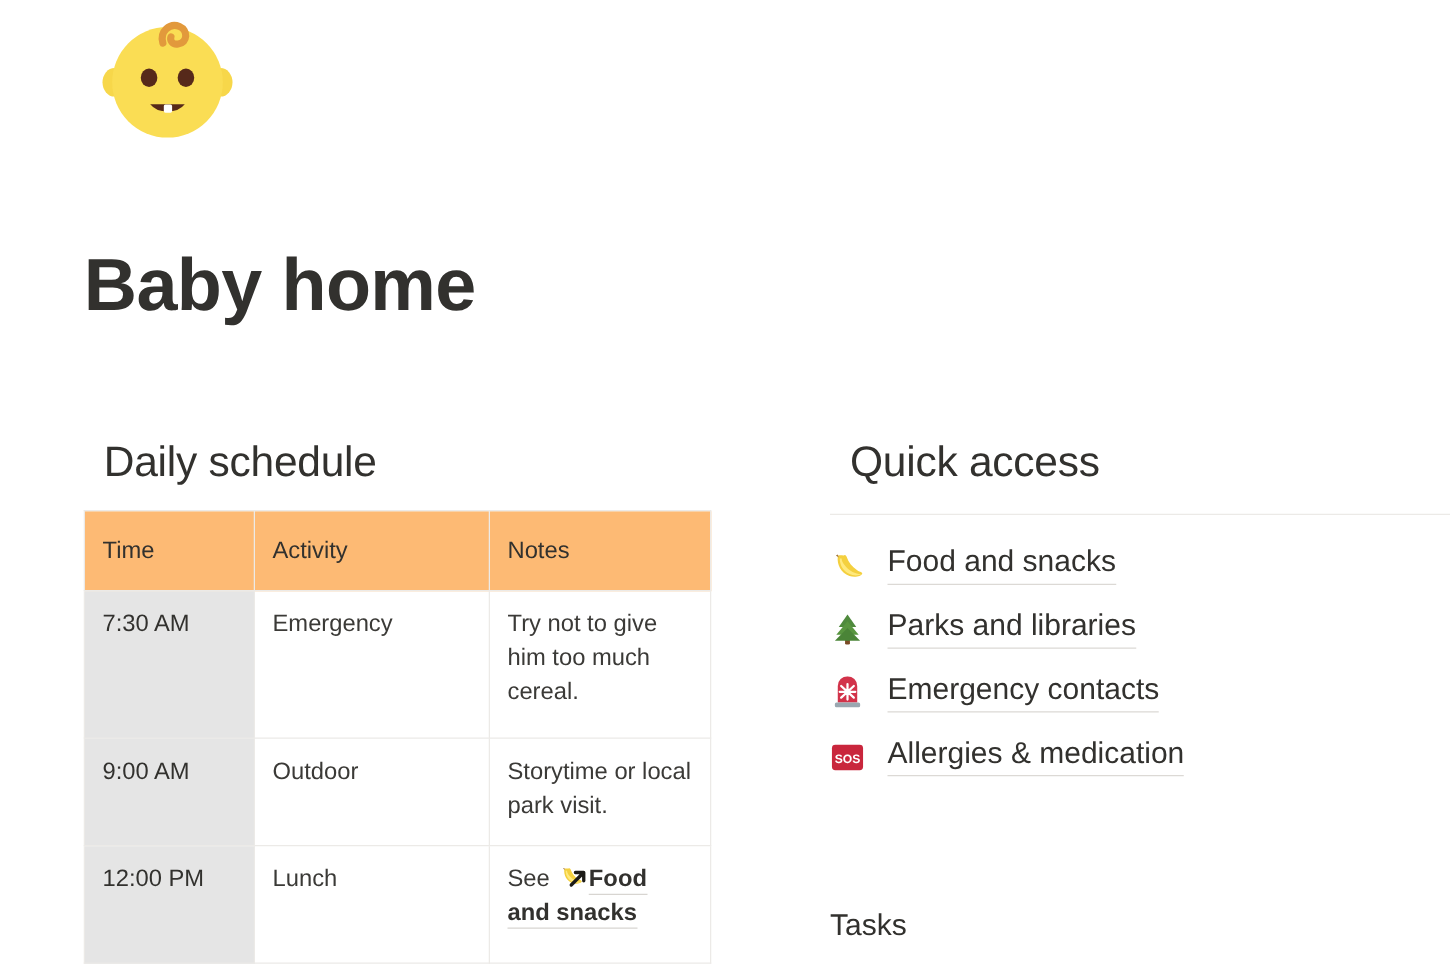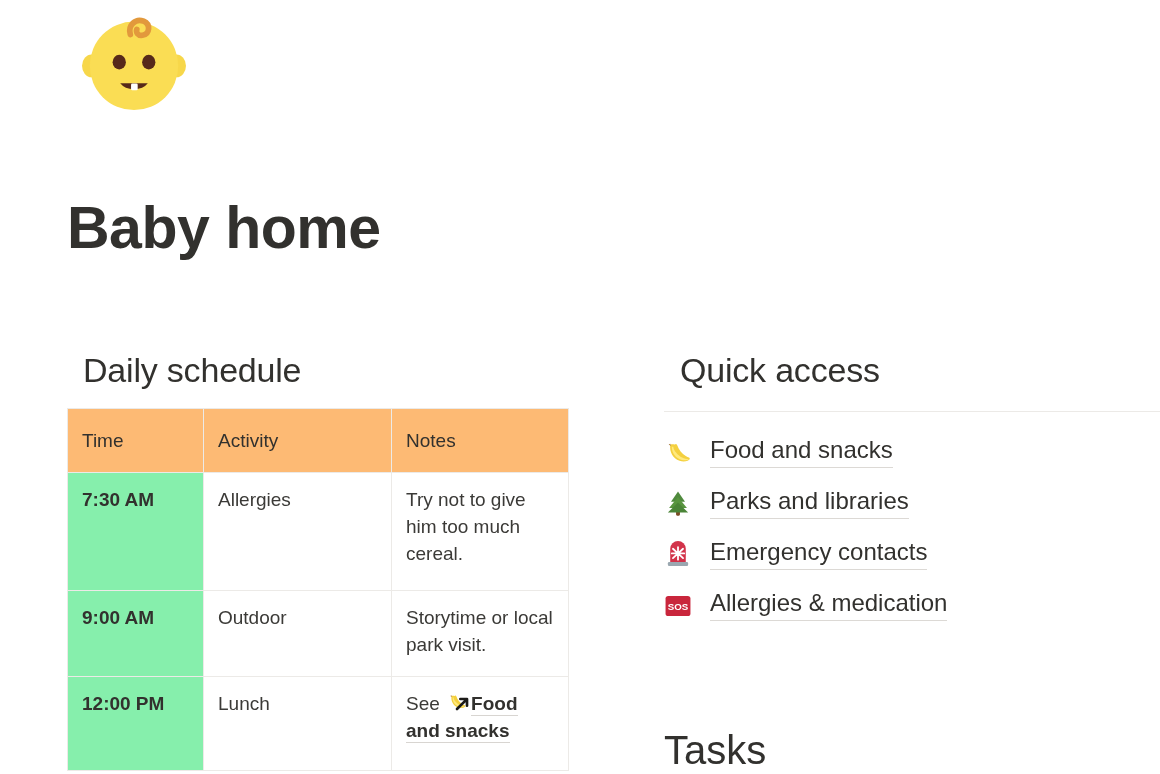--- a/index.html
+++ b/index.html
@@ -95,22 +95,22 @@
     text-align: left;
     color: #3b3a37;
   }
   table.schedule thead th {
     background: #fdba74;
     height: 64px;
     padding-top: 19px;
     color: #32312e;
   }
   table.schedule tbody td.time-cell {
-    background: #86efac;
-    font-weight: bold;
+    background: #e5e5e5;
+    font-weight: normal;
     color: #32312e;
     white-space: nowrap;
   }
   .col-time    { width: 136px; }
   .col-act     { width: 188px; }
   .col-notes   { width: 177px; }
 
   tr.row-break { height: 118px; }
   tr.row-two   { height: 86px; }
   tr.row-three { height: 94px; }
@@ -173,21 +173,21 @@
     padding-bottom: 2px;
     line-height: 1.25;
     white-space: nowrap;
   }
 
   
   .tasks-title {
     position: absolute;
     left: 664px;
     top: 726px;
-    font-size: 40px;
+    font-size: 24px;
     font-weight: normal;
     color: #32312e;
     line-height: 1.22;
   }
 </style>
 </head>
 <body>
 
 <div class="page">
 
@@ -219,21 +219,21 @@
         <thead>
           <tr>
             <th>Time</th>
             <th>Activity</th>
             <th>Notes</th>
           </tr>
         </thead>
         <tbody>
           <tr class="row-break">
             <td class="time-cell">7:30 AM</td>
-            <td>Allergies</td>
+            <td>Emergency</td>
             <td>Try not to give him too much cereal.</td>
           </tr>
           <tr class="row-two">
             <td class="time-cell">9:00 AM</td>
             <td>Outdoor</td>
             <td>Storytime or local park visit.</td>
           </tr>
           <tr class="row-three">
             <td class="time-cell">12:00 PM</td>
             <td>Lunch</td>

